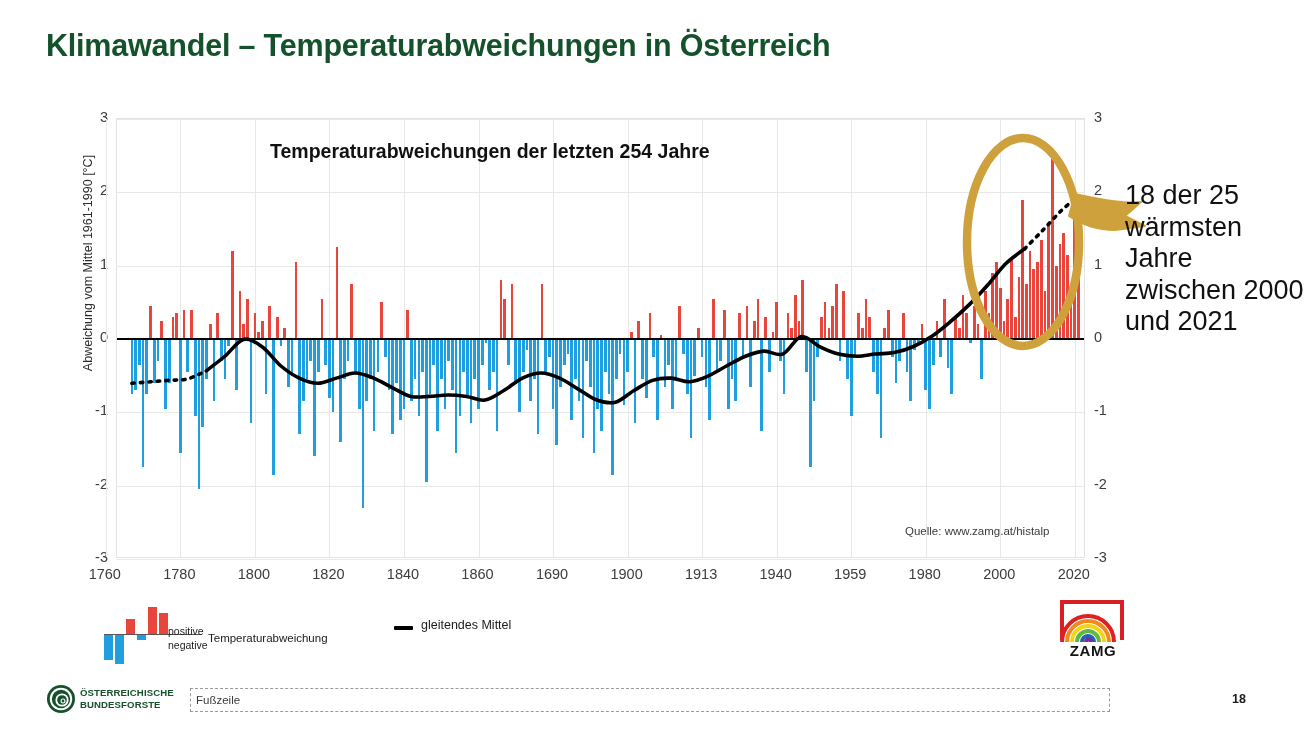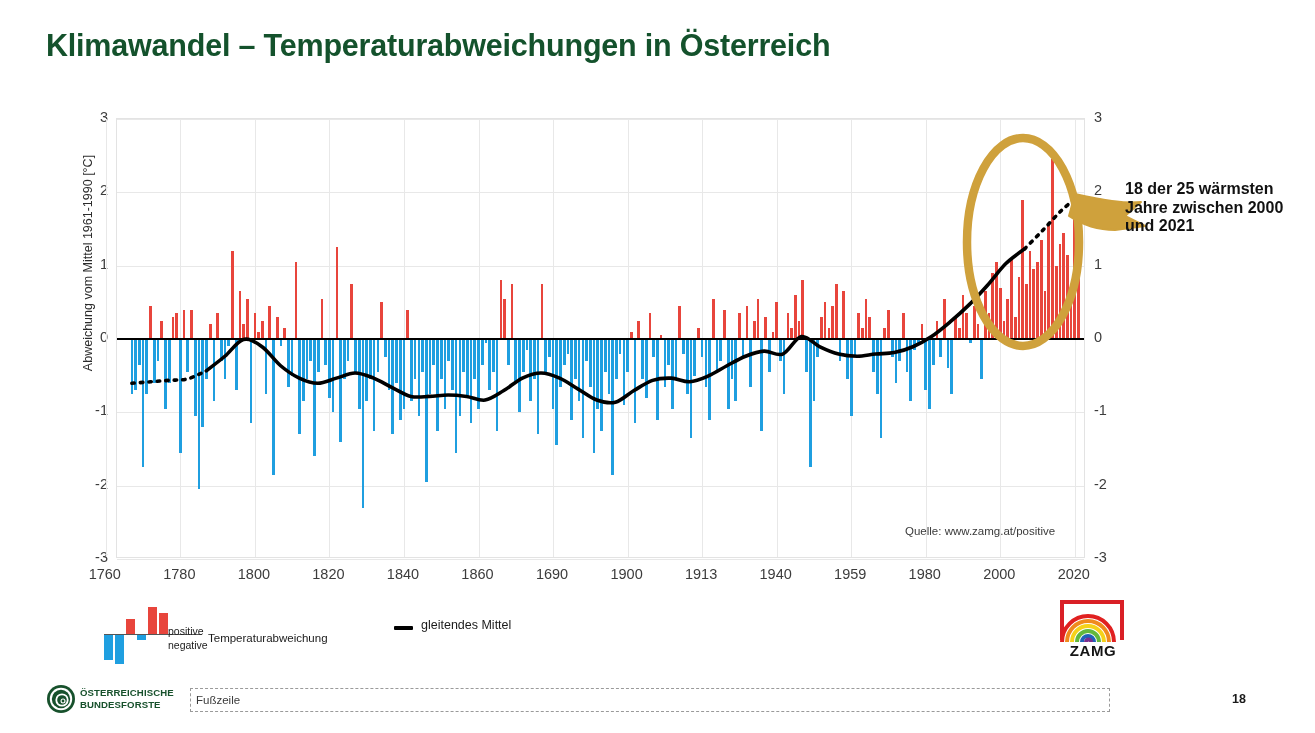--- a/index.html
+++ b/index.html
@@ -105,21 +105,21 @@
     position: absolute;
     left: 955px; top: 130px;
     width: 200px; height: 250px;
     overflow: visible;
     pointer-events: none;
   }
   #annotation-text {
     position: absolute;
     left: 1125px; top: 180px;
     width: 185px;
-    font-size: 16px; font-weight: bold; color: #111111;
+    font-size: 27px; font-weight: normal; color: #111111;
     line-height: 1.17;
   }
 
   
   #legend {
     position: absolute;
     left: 0; top: 596px;
     width: 1315px; height: 80px;
   }
   #legend-bars {
@@ -525,21 +525,22 @@
         <div class="bar" style="left: 960.204px; width: 2.68338px; height: 135.667px; top: 84.3333px; background: rgb(232, 69, 60);"></div>
       </div>
     <div id="zeroline" style="top: 219.2px;"></div>
     <svg id="series-svg" viewBox="0 0 969 440" preserveAspectRatio="none">
       <path id="smooth-solid" fill="none" stroke="#000000" stroke-width="3.6" stroke-linecap="round" stroke-linejoin="round" d="M 89.45 253.00 C 92.55 250.56 101.87 243.59 108.08 238.33 C 114.29 233.08 120.50 223.06 126.72 221.47 C 132.93 219.88 139.14 224.40 145.35 228.80 C 151.56 233.20 157.77 242.61 163.98 247.87 C 170.20 253.12 176.41 257.40 182.62 260.33 C 188.83 263.27 195.04 265.47 201.25 265.47 C 207.47 265.47 213.68 262.04 219.89 260.33 C 226.10 258.62 232.31 255.20 238.52 255.20 C 244.73 255.20 250.95 257.89 257.16 260.33 C 263.37 262.78 269.58 266.81 275.79 269.87 C 282.00 272.92 288.22 277.20 294.43 278.67 C 300.64 280.13 306.85 278.91 313.06 278.67 C 319.27 278.42 325.48 277.20 331.70 277.20 C 337.91 277.20 344.12 277.81 350.33 278.67 C 356.54 279.52 362.75 283.31 368.97 282.33 C 375.18 281.36 381.39 276.47 387.60 272.80 C 393.81 269.13 400.02 263.27 406.23 260.33 C 412.45 257.40 418.66 255.20 424.87 255.20 C 431.08 255.20 437.29 257.64 443.50 260.33 C 449.72 263.02 455.93 267.67 462.14 271.33 C 468.35 275.00 474.56 280.13 480.77 282.33 C 486.98 284.53 493.20 286.12 499.41 284.53 C 505.62 282.94 511.83 276.47 518.04 272.80 C 524.25 269.13 530.47 264.61 536.68 262.53 C 542.89 260.46 549.10 260.09 555.31 260.33 C 561.52 260.58 567.73 264.37 573.95 264.00 C 580.16 263.63 586.37 260.82 592.58 258.13 C 598.79 255.44 605.00 251.17 611.22 247.87 C 617.43 244.57 623.64 240.78 629.85 238.33 C 636.06 235.89 642.27 233.57 648.48 233.20 C 654.70 232.83 660.91 238.58 667.12 236.13 C 673.33 233.69 679.54 219.76 685.75 218.53 C 691.97 217.31 698.18 225.87 704.39 228.80 C 710.60 231.73 716.81 234.54 723.02 236.13 C 729.23 237.72 735.45 238.33 741.66 238.33 C 747.87 238.33 754.08 236.74 760.29 236.13 C 766.50 235.52 772.72 235.89 778.93 234.67 C 785.14 233.44 791.35 231.49 797.56 228.80 C 803.77 226.11 809.98 222.69 816.20 218.53 C 822.41 214.38 828.62 209.12 834.83 203.87 C 841.04 198.61 847.25 193.11 853.47 187.00 C 859.68 180.89 865.89 174.17 872.10 167.20 C 878.31 160.23 884.52 151.31 890.73 145.20 C 896.95 139.09 906.26 132.98 909.37 130.53"></path>
       <path id="smooth-dot-start" fill="none" stroke="#000000" stroke-width="3.6" stroke-linecap="round" stroke-dasharray="2.5 6" d="M 14.91 265.47 C 18.01 265.22 27.33 264.49 33.54 264.00 C 39.75 263.51 45.97 263.02 52.18 262.53 C 58.39 262.04 64.60 262.66 70.81 261.07 C 77.02 259.48 86.34 254.34 89.45 253.00"></path>
       <path id="smooth-dot-end" fill="none" stroke="#000000" stroke-width="3.6" stroke-linecap="round" stroke-dasharray="2.5 6" d="M 909.37 130.53 C 912.48 127.36 921.79 117.94 928.00 111.47 C 934.22 104.99 941.05 97.04 946.64 91.67 C 952.23 86.29 959.06 81.28 961.55 79.20"></path>
     </svg>
   </div>
 
-  <div id="source-note">Quelle: www.zamg.at/positive</div>
+  <div id="chart-heading">Temperaturabweichungen der letzten 254 Jahre</div>
+  <div id="source-note">Quelle: www.zamg.at/histalp</div>
 </div>
 
 <svg id="callout-svg" viewBox="0 0 200 250">
   <ellipse cx="68" cy="112" rx="56" ry="104" fill="none" stroke="#cfa13c" stroke-width="8.5"></ellipse>
   <path d="M120 64 C150 70 168 74 186 72 L170 86 L190 96 L160 100 C140 100 126 94 114 86 Z" fill="#cfa13c" stroke="#cfa13c" stroke-width="2" stroke-linejoin="round"></path>
 </svg>
 <div id="annotation-text">18 der 25 wärmsten Jahre zwischen 2000 und 2021</div>
 
 <div id="legend">
   <div id="legend-bars">

